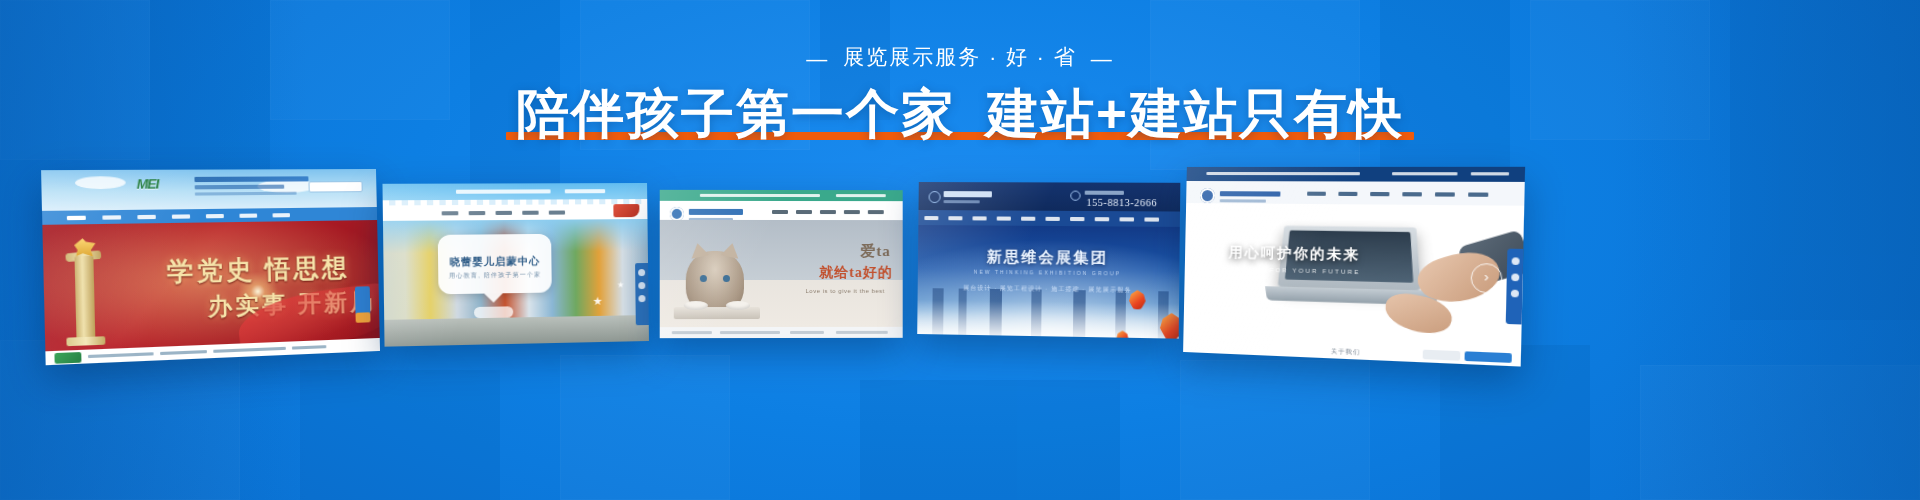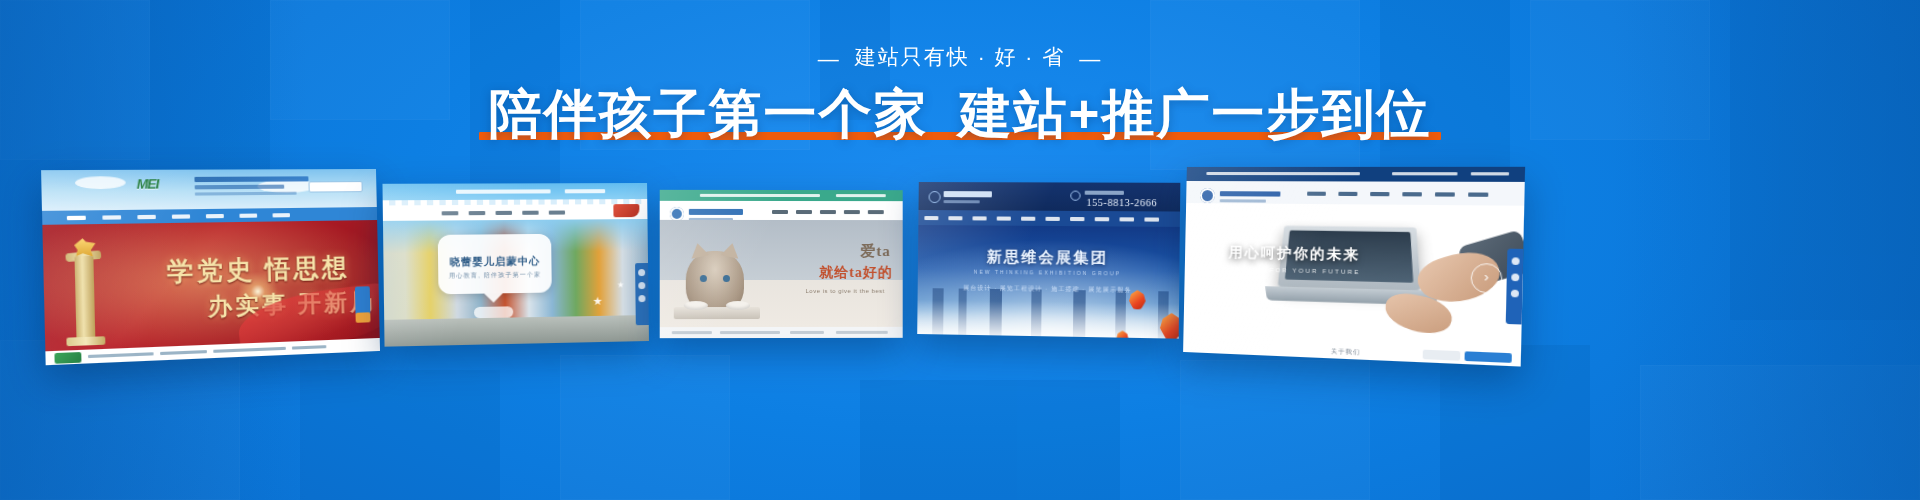--- a/index.html
+++ b/index.html
@@ -461,25 +461,25 @@
     <i style="left:560px;top:355px;width:170px;height:145px;"></i>
     <i class="dark" style="left:860px;top:380px;width:260px;height:120px;"></i>
     <i style="left:1180px;top:360px;width:190px;height:140px;"></i>
     <i class="dark" style="left:1440px;top:345px;width:150px;height:155px;"></i>
     <i style="left:1640px;top:365px;width:280px;height:135px;"></i>
   </div>
   <div class="bg-vig"></div>
 
   <div class="headline-wrap">
     <div class="tagline">
-      <span class="dash">—</span><span>建站只有快 · 好 · 省</span><span class="dash">—</span>
+      <span class="dash">—</span><span>展览展示服务 · 好 · 省</span><span class="dash">—</span>
     </div>
     <div class="headline">
       <span class="uline"></span>
-      <span class="txt">陪伴孩子第一个家</span><span class="gap"></span><span class="txt">建站+推广一步到位</span>
+      <span class="txt">陪伴孩子第一个家</span><span class="gap"></span><span class="txt">建站+建站只有快</span>
     </div>
   </div>
 
   <div class="carousel">
 
     <div class="card" id="card1">
       <div class="shot">
         <div class="sky"></div>
         <div class="cloud" style="left:30px;top:6px;width:46px;height:12px;"></div>
         <div class="cloud" style="left:200px;top:10px;width:58px;height:13px;"></div>

